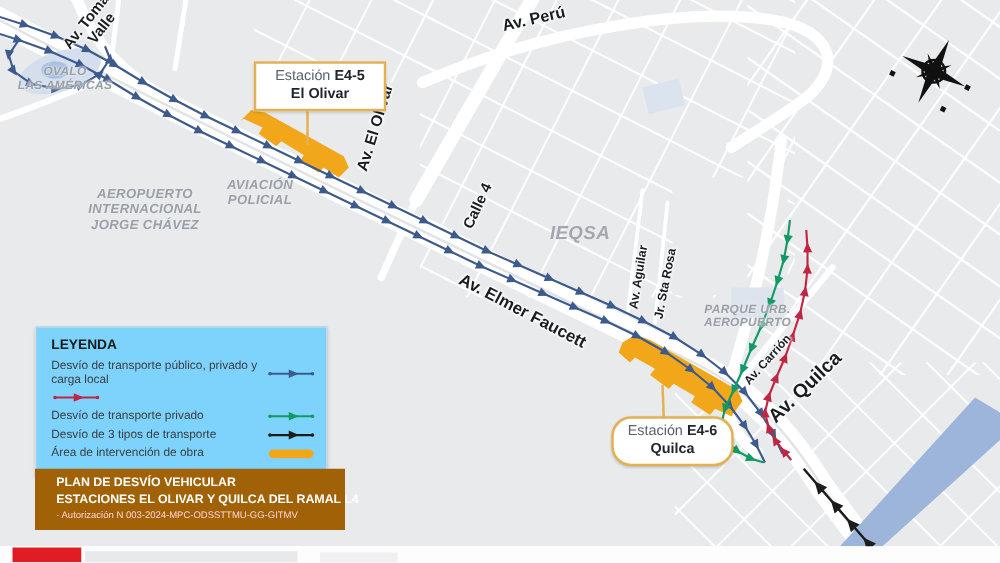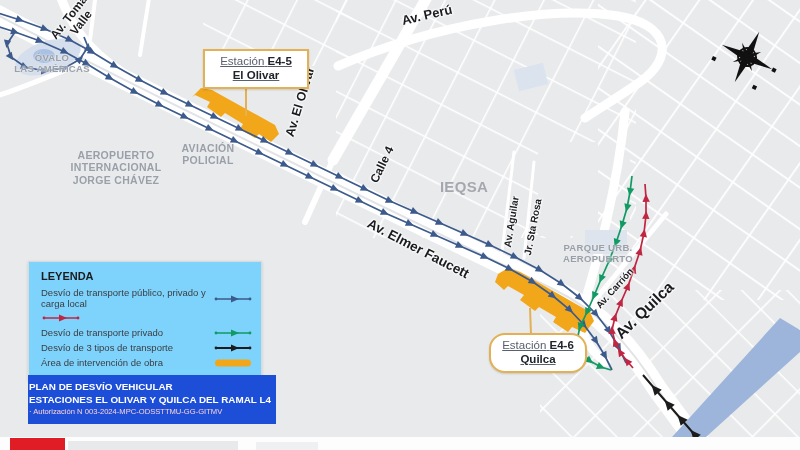--- a/index.html
+++ b/index.html
@@ -7,40 +7,40 @@
          font-family:"Liberation Sans",sans-serif;}
   .stage svg.map{position:absolute;left:0;top:0;}
 
   
   .street-label{position:absolute;font-weight:700;color:#1b1c20;white-space:nowrap;
     text-shadow:0 0 2px #fff,0 0 2px #fff,1px 1px 2px #fff,-1px -1px 2px #fff;
     transform-origin:0 50%;line-height:1.05;}
   .street-label.center-rot{transform-origin:50% 50%;text-align:center;}
   .area-label{position:absolute;font-weight:700;color:#9aa0a8;text-align:center;
     letter-spacing:.3px;line-height:1.18;
-    text-shadow:0 0 2px #ecedef,0 0 2px #ecedef;}
+    text-shadow:0 0 2px #ecedef,0 0 2px #ecedef;font-style:italic;}
 
   
   .station-box{position:absolute;background:#fff;border:2px solid #e3b154;
     text-align:center;padding:3px 5px 4px;font-size:11.5px;line-height:1.25;
-    color:#59606e;box-shadow:0 1px 2px rgba(0,0,0,.15);text-decoration:underline;}
+    color:#59606e;box-shadow:0 1px 2px rgba(0,0,0,.15);}
   .station-box .code,.station-box .name{font-weight:800;color:#20242c;}
 
   
   .legend{position:absolute;left:28px;top:261px;width:234px;background:#7dd3fc;
     border:1px solid #d9dadc;box-shadow:0 1px 3px rgba(0,0,0,.14);
     padding:8px 8px 8px 12px;box-sizing:border-box;}
   .legend-title{font-size:11px;font-weight:800;color:#1b1b1d;margin:0 0 6px;}
   .legend-row{display:flex;align-items:center;gap:5px;margin:3px 0;}
   .legend-label{flex:1;font-size:9.5px;color:#3b3c41;line-height:1.12;}
   .legend-swatch{flex:0 0 40px;height:12px;}
 
   
   .plan-box{position:absolute;left:28px;top:375px;width:248px;box-sizing:border-box;
-    background:#1d4ed8;color:#fff;padding:6px 1px 7px;}
+    background:#a16207;color:#fff;padding:6px 17px 7px;}
   .plan-title{font-size:9.9px;font-weight:800;line-height:1.3;white-space:nowrap;}
   .plan-auth{font-size:7.6px;color:#ffd4d6;line-height:1.35;white-space:nowrap;}
 </style>
 </head>
 <body>
 
 <div class="stage">
 
   <svg class="map" width="800" height="450" viewBox="0 0 800 450">
     <defs>

